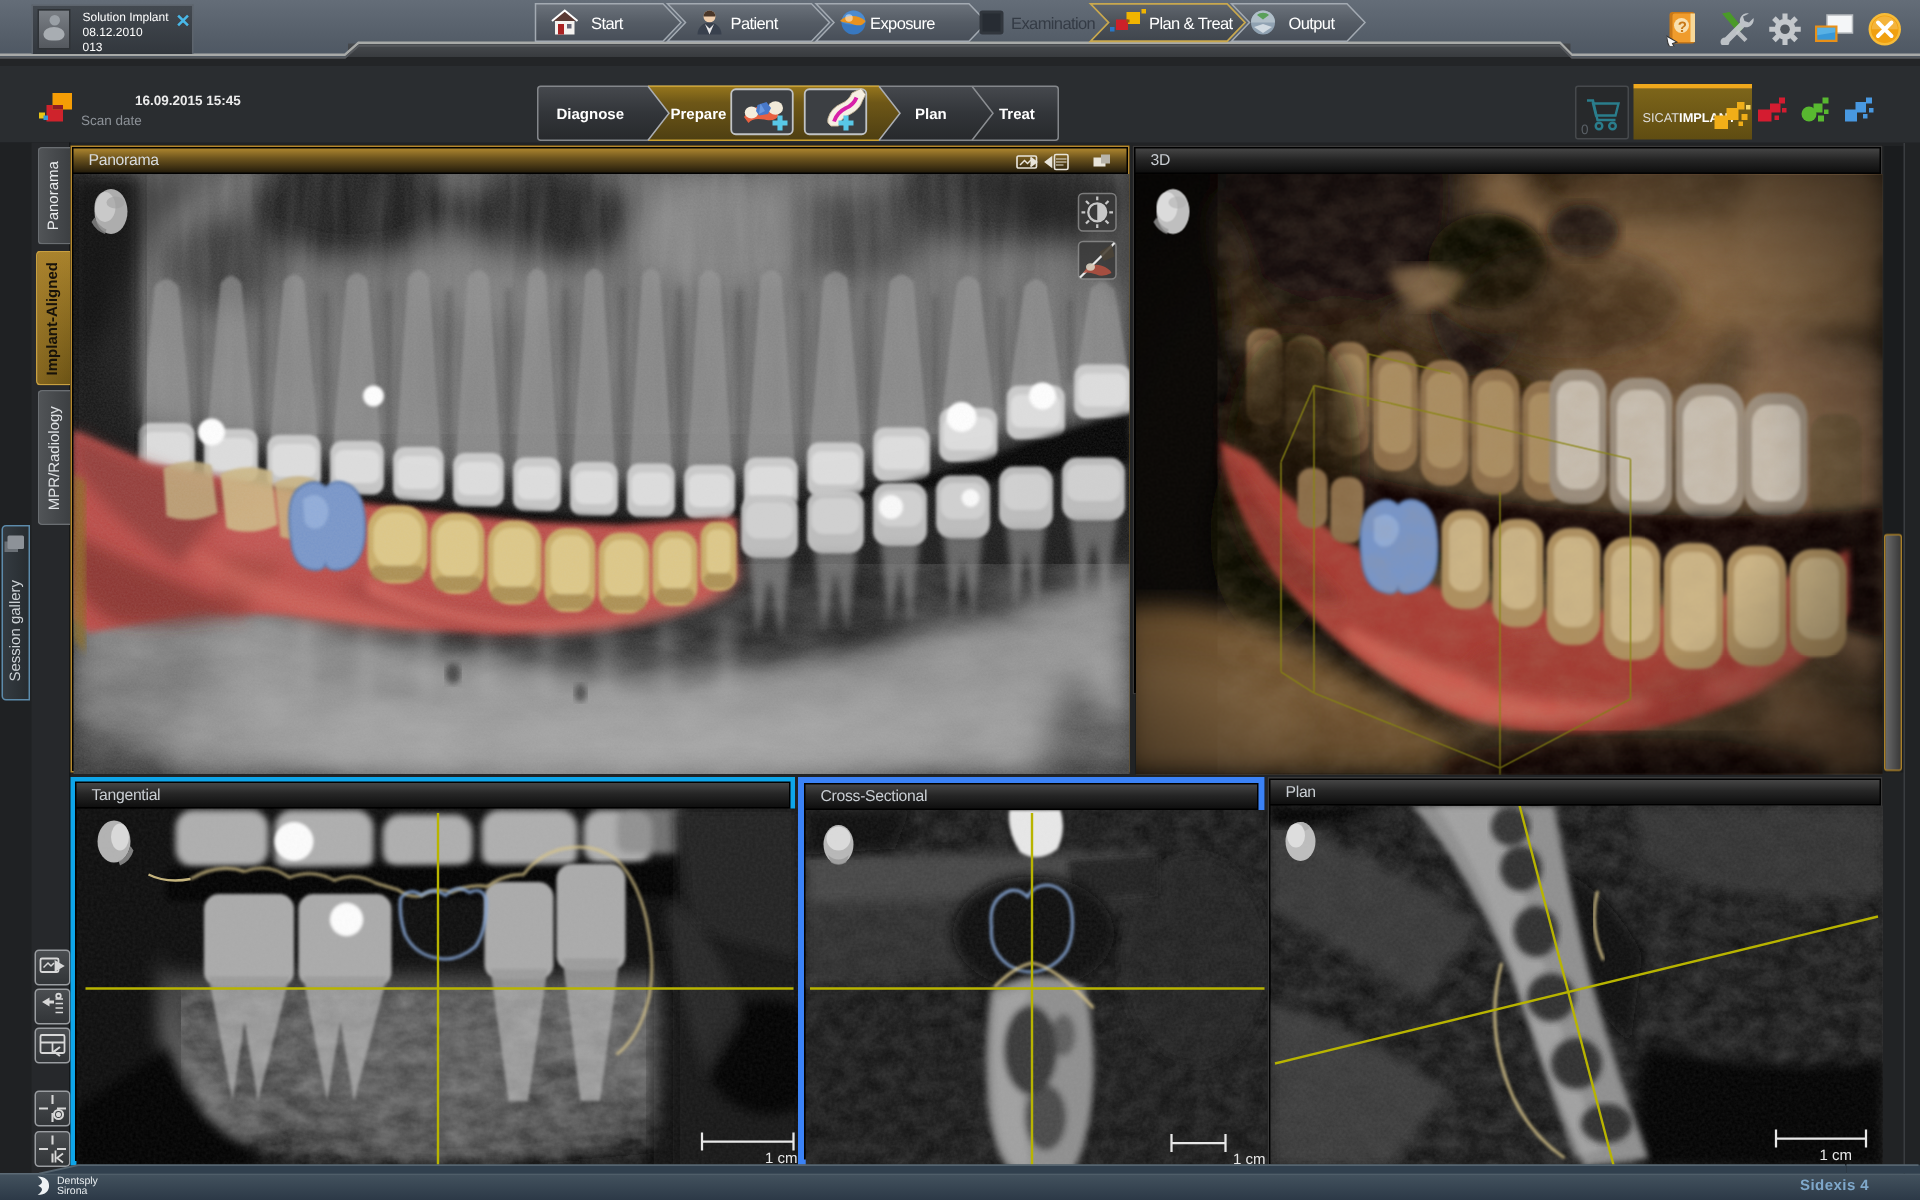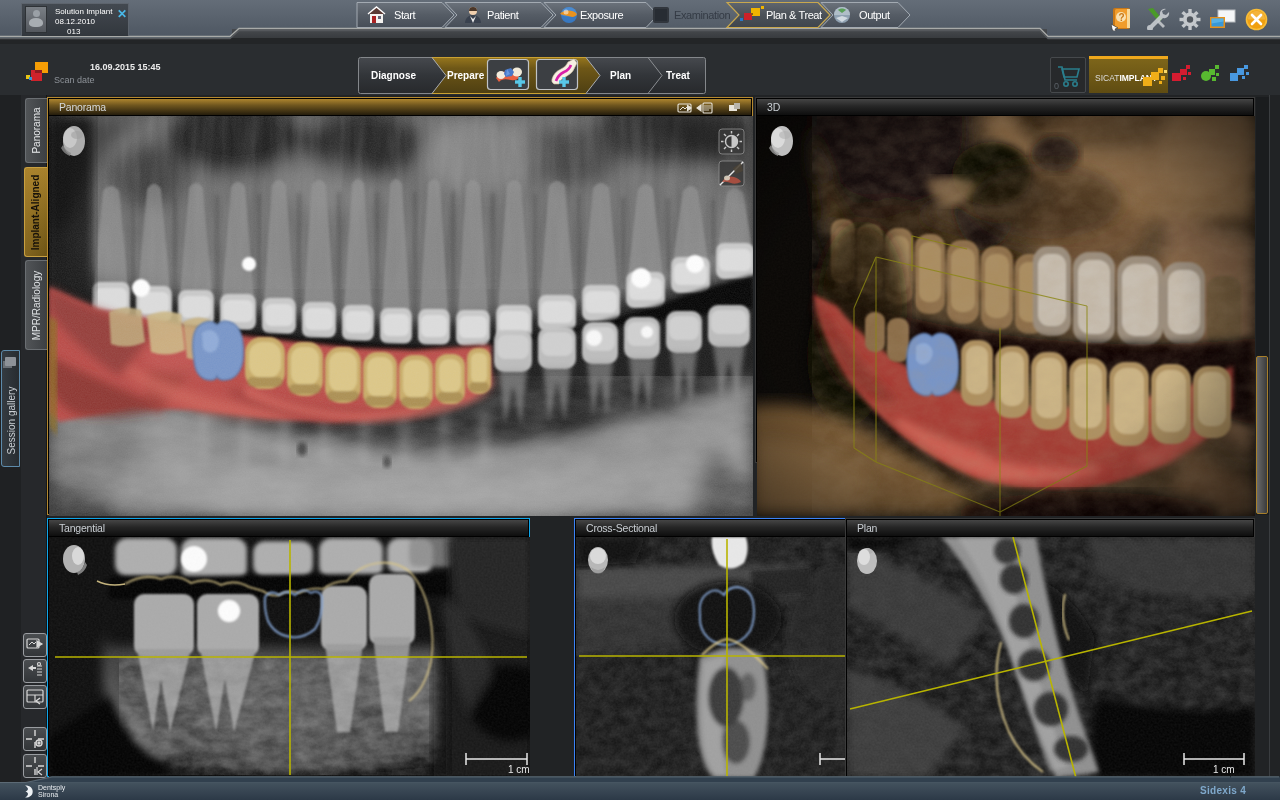--- a/index.html
+++ b/index.html
@@ -42,22 +42,22 @@
 #vt4{left:1px;top:350px;width:19px;height:117px;background:linear-gradient(90deg,#343b41,#272c30);border:1px solid #5d8bab;border-radius:3px 0 0 3px;color:#ccd1d5;flex-direction:column;}
 #vt4 i{position:absolute;top:6px;left:3px;width:11px;height:9px;background:#8d9298;border-radius:1px;box-shadow:-3px 3px 0 -1px #6a7076;}
 #vt4 span{position:absolute;top:64px;left:-26px;width:70px;text-align:center;}
 .sbtn{position:absolute;left:23px;width:24px;height:24px;background:linear-gradient(#4a4d50,#323538);border:1px solid #9a9da1;border-radius:3px;}
 
 .view{position:absolute;background:#000;}
 .vtitle{position:absolute;left:1px;top:1px;right:1px;height:16px;background:linear-gradient(#454545 0%,#262626 45%,#0e0e0e 100%);color:#c9ced3;font-size:10.5px;line-height:16px;padding-left:10px;letter-spacing:-0.2px;}
 #pano{left:47px;top:97px;width:706px;height:418px;border:1px solid #b5892f;}
 #pano .vtitle{background:linear-gradient(#ad852e 0%,#6e551e 40%,#241c0c 100%);color:#d6dadd;}
 #v3d{left:755px;top:97px;width:500px;height:366px;border:1px solid #3a3a3a;}
-#vtan{left:47px;top:518px;width:483px;height:259px;border:1px solid #0ea5e9;}
-#vcro{left:532px;top:518px;width:311px;height:259px;border:1px solid #3b82f6;margin-left:42px;}
+#vtan{left:47px;top:518px;width:483px;height:259px;border:3px solid #0ea5e9;}
+#vcro{left:532px;top:518px;width:311px;height:259px;border:4px solid #3b82f6;}
 #vaxi{left:845px;top:518px;width:410px;height:259px;border:1px solid #3a3a3a;}
 .vbody{position:absolute;left:1px;top:18px;}
 
 #rscroll{left:1256px;top:97px;width:13px;height:418px;background:#1a1c1e;}
 #rthumb{left:0px;top:259px;width:12px;height:158px;background:linear-gradient(90deg,#6a6a6a,#3a3a3a);border:1px solid #a87f2a;border-radius:2px;}
 
 #statusbar{left:0;top:782px;width:1280px;height:18px;background:linear-gradient(#44535f,#2c3947);}
 #statusbar:before{content:"";position:absolute;left:0;top:0;width:1280px;height:1px;background:#5c6a75;}
 #dslogo{left:22px;top:2px;width:13px;height:13px;}
 #dstxt{left:38px;top:3px;color:#e8ecef;font-size:7px;line-height:6.5px;}
@@ -82,21 +82,21 @@
     <rect x="0" y="0" width="1280" height="40" fill="url(#tbg)"></rect>
     <path d="M232 29 L1047 29 L1047 44 L232 44 Z" fill="url(#tbd)"></path>
     <rect x="0" y="38" width="1280" height="6" fill="#232527"></rect>
     <path d="M0 36.5 L230 36.5 L239 28.5 L1040 28.5 L1048 36.5 L1280 36.5" fill="none" stroke="#a8aaa8" stroke-width="1.6"></path>
     <path d="M0 38.5 L230 38.5 L239 30.5 L1040 30.5 L1048 38.5 L1280 38.5" fill="none" stroke="#55585c" stroke-width="1.4"></path>
   </svg>
   <div class="abs" id="pcard">
     <div class="abs" id="pthumb"></div>
     <div class="pctxt" style="top:3px;">Solution Implant</div>
     <div class="pctxt" style="top:13px;">08.12.2010</div>
-    <div class="pctxt" style="top:23px;margin-left:12px;">013</div>
+    <div class="pctxt" style="top:23px;">013</div>
     <div class="abs" id="pclose">✕</div>
   </div>
   <svg class="abs" id="toptabs" width="560" height="27" viewBox="0 0 560 27">
     <defs>
       <linearGradient id="tg" x1="0" y1="0" x2="0" y2="1">
         <stop offset="0" stop-color="#6b727b"></stop>
           <stop offset=".5" stop-color="#555c65"></stop>
           <stop offset="1" stop-color="#474e58"></stop>
       </linearGradient>
       <linearGradient id="tgs" x1="0" y1="0" x2="0" y2="1">

